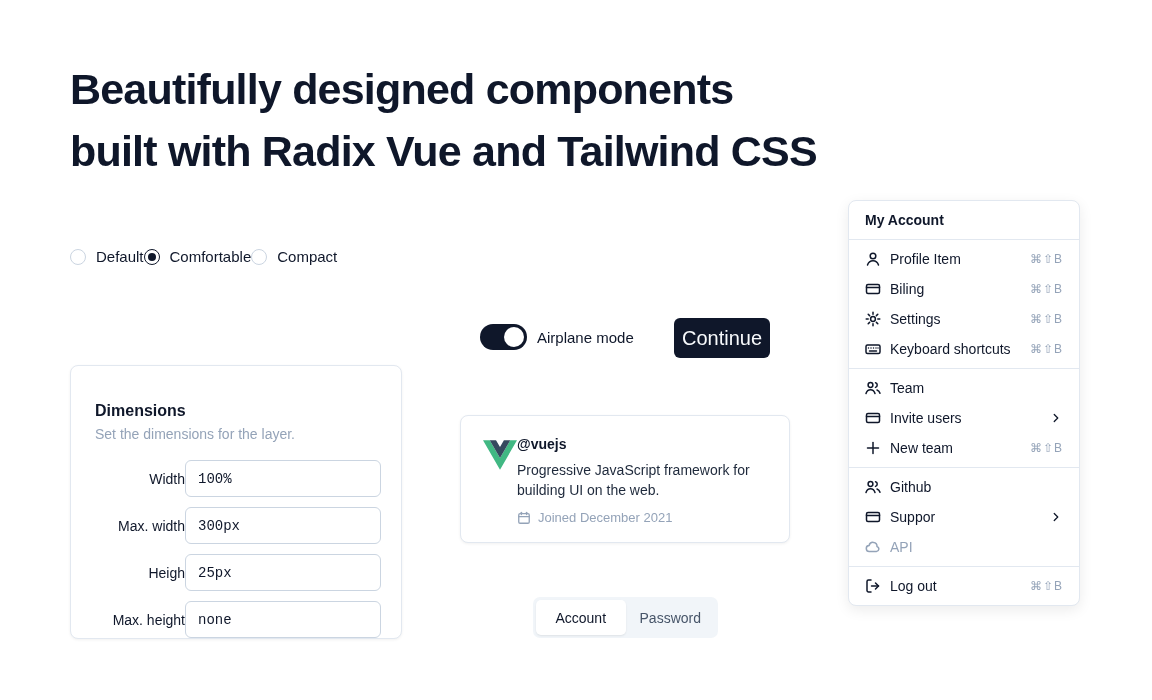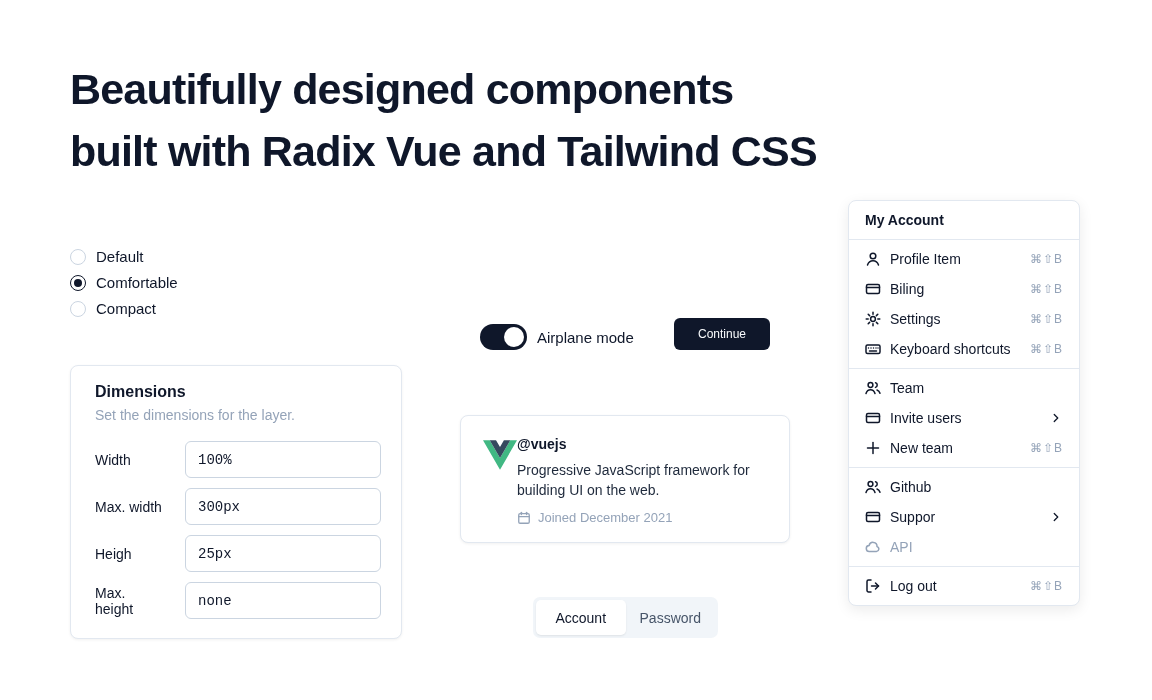--- a/index.html
+++ b/index.html
@@ -3,43 +3,43 @@
 <meta charset="utf-8">
 <style>
   * { margin:0; padding:0; box-sizing:border-box; }
   body { background:#ffffff; font-family:"Liberation Sans", sans-serif; }
   .canvas { position:relative; width:1152px; height:700px; background:#ffffff; color:#0f172a; overflow:hidden; }
 
   
   .heading { position:absolute; left:70px; top:58px; font-size:43px; font-weight:800; letter-spacing:-0.8px; line-height:62px; color:#0f172a; }
 
   
-  .radio-group { position:absolute; left:70px; top:248px; display:flex; flex-direction:column; gap:9px; }
+  .radio-group { position:absolute; left:70px; top:248px; display:flex; flex-direction:row; }
   .radio-row { display:flex; align-items:center; gap:10px; cursor:pointer; }
   .radio-circle { width:16px; height:16px; border-radius:50%; border:1px solid #cbd5e1; background:#fff; flex:0 0 auto; position:relative; }
   .radio-circle.selected { border-color:#0f172a; }
   .radio-circle.selected::after { content:""; position:absolute; left:3px; top:3px; width:8px; height:8px; border-radius:50%; background:#0f172a; }
   .radio-label { font-size:15px; color:#0f172a; }
 
   
   .dim-card { position:absolute; left:70px; top:365px; width:332px; height:274px; background:#fff; border:1px solid #e2e8f0; border-radius:8px; box-shadow:0 1px 3px rgba(0,0,0,0.06); padding:16px 16px; }
-  .dim-title { font-size:16px; font-weight:700; color:#0f172a; margin:1px 0 6px 8px; }
+  .dim-title { font-size:16px; font-weight:700; color:#0f172a; margin:20px 0 6px 8px; }
   .dim-subtitle { font-size:14px; color:#94a3b8; margin:0 0 18px 8px; }
-  .dim-row { display:flex; align-items:center; justify-content:space-between; margin:0 4px 10px 8px;gap:20px; }
+  .dim-row { display:flex; align-items:center; justify-content:flex-end; margin:0 4px 10px 8px; }
   .dim-label { font-size:14px; font-weight:500; color:#0f172a; }
   .dim-input { width:196px; height:37px; border:1px solid #cbd5e1; border-radius:6px; padding:0 12px; font-size:14px; color:#0f172a; font-family:Liberation Mono, monospace; background:#fff; outline:none; }
 
   
   .toggle-row { position:absolute; left:480px; top:324px; display:flex; align-items:center; gap:10px; }
   .switch { width:47px; height:26px; border-radius:13px; background:#0f172a; position:relative; cursor:pointer; }
   .switch-knob { position:absolute; top:3px; right:3px; width:20px; height:20px; border-radius:50%; background:#fff; }
   .toggle-label { font-size:15px; font-weight:500; color:#0f172a; }
 
   
-  .btn-continue { position:absolute; left:674px; top:318px; width:96px; height:32px; background:#0f172a; color:#f8fafc; border:none; border-radius:6px; font-size:12px; font-weight:500; font-family:"Liberation Sans", sans-serif; cursor:pointer; }
+  .btn-continue { position:absolute; left:674px; top:318px; width:96px; height:40px; background:#0f172a; color:#f8fafc; border:none; border-radius:6px; font-size:20px; font-weight:500; font-family:"Liberation Sans", sans-serif; cursor:pointer; }
 
   
   .vue-card { position:absolute; left:460px; top:415px; width:330px; height:128px; background:#fff; border:1px solid #e2e8f0; border-radius:8px; box-shadow:0 1px 3px rgba(0,0,0,0.06); padding:20px 22px; display:flex; gap:0; }
   .vue-logo { width:34px; height:30px; flex:0 0 auto; margin-top:4px; }
   .vue-handle { font-size:14px; font-weight:700; color:#0f172a; margin-bottom:8px; }
   .vue-desc { font-size:14px; color:#1e293b; line-height:20px; margin-bottom:10px; max-width:238px; }
   .vue-joined { display:flex; align-items:center; gap:7px; color:#94a3b8; font-size:13px; }
   .vue-joined svg { width:14px; height:14px; }
 
   

